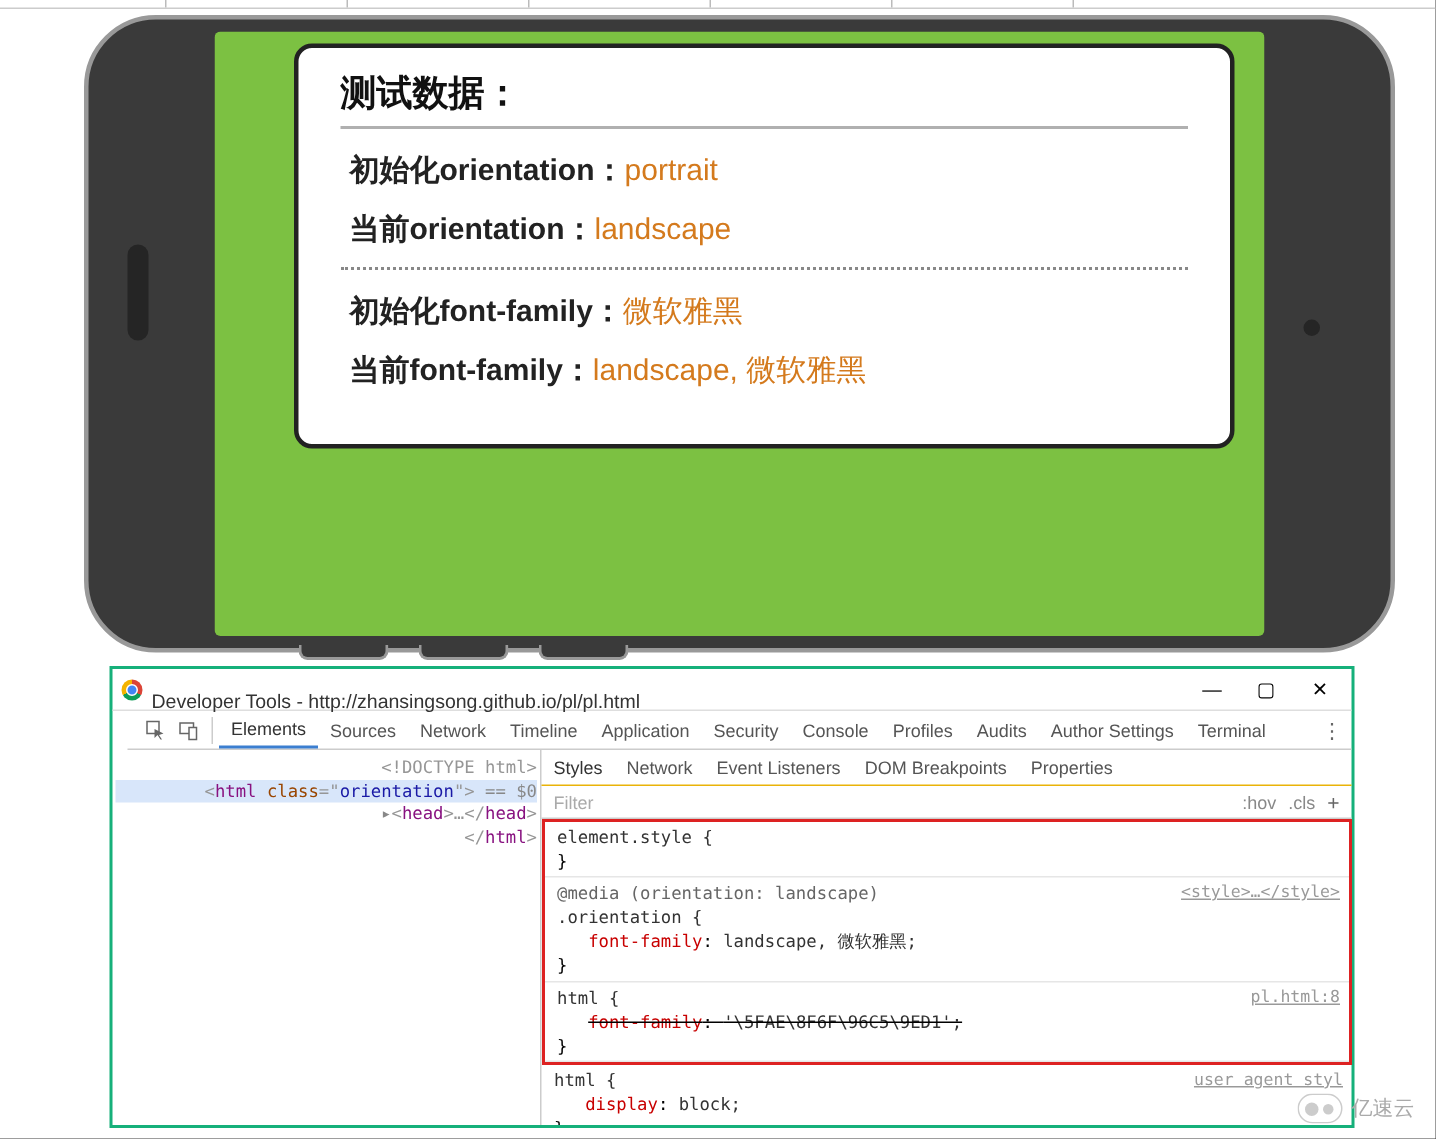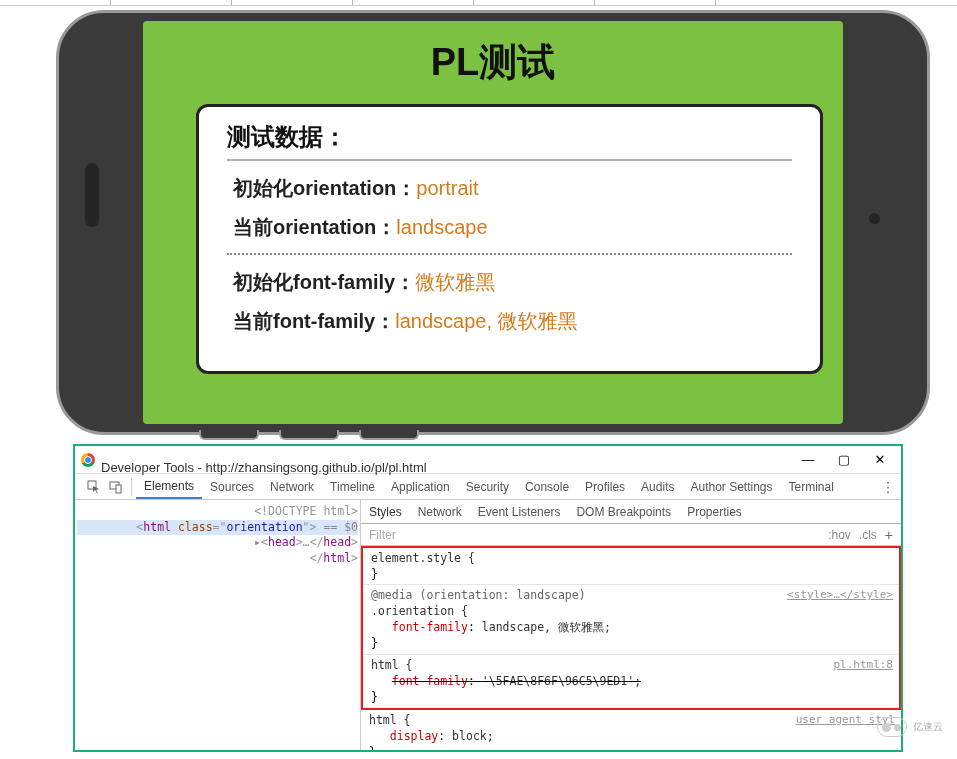--- a/index.html
+++ b/index.html
@@ -36,21 +36,21 @@
 .devtools {
   position: absolute; top: 444px; left: 73px; width: 830px; height: 308px;
   border: 2px solid #16b07a; background: #fff; font-family: "Segoe UI", Arial, sans-serif;
 }
 .dt-titlebar { height: 28px; display: flex; align-items: center; padding: 0 6px; gap: 6px; font-size: 13px; border-bottom: 1px solid #dedede; }
 .dt-chrome-icon { width: 14px; height: 14px; border-radius: 50%; background: conic-gradient(#db4437 0 120deg,#0f9d58 120deg 240deg,#f4b400 240deg 360deg); position: relative; }
 .dt-chrome-icon::after { content:""; position:absolute; inset:3px; background:#4285f4; border-radius:50%; border:1px solid #fff; }
 .dt-titletext { flex: 1; color: #333; margin-top: 16px; }
 .win-btn { width: 30px; height: 20px; display: flex; align-items: center; justify-content: center; cursor: pointer; font-family: Arial; }
 
-.dt-toolbar { height: 26px; display: flex; align-items: center; border-bottom: 1px solid #ccc; font-size: 12px; color: #555; padding-left: 8px; }
+.dt-toolbar { height: 26px; display: flex; align-items: center; border-bottom: 1px solid #ccc; font-size: 12px; color: #555; padding-left: 8px; margin-left: 10px; }
 .dt-tool-icon { width: 22px; height: 20px; display:flex; align-items:center; justify-content:center; cursor:pointer; }
 .dt-tool-sep { width: 1px; height: 18px; background: #ccc; margin: 0 4px; }
 .dt-tab { padding: 4px 8px; cursor: pointer; color: #555; }
 .dt-tab.active { color: #333; border-bottom: 2px solid #3b7ed0; margin-bottom: -1px; }
 .dt-menu-dots { margin-left: auto; margin-right: 6px; cursor:pointer; font-size:14px; color:#666; }
 
 .dt-body { display: flex; height: calc(100% - 54px); }
 .dt-dom { width: 286px; border-right: 1px solid #ccc; padding: 4px 2px; font-family: Menlo, Consolas, monospace; font-size: 11.5px; overflow: hidden; line-height: 1.35; }
 .dom-line { white-space: pre; color: #969696; text-align: right; }
 .dom-line .tg { color: #881280; }
@@ -72,21 +72,21 @@
 .styles-highlight { border: 2px solid #d22; margin: 0; }
 .rule { padding: 2px 8px; border-bottom: 1px solid #e6e6e6; position: relative; line-height: 1.4; }
 .rule .src { position:absolute; right:6px; top:2px; color:#999; font-size:11px; text-decoration: underline; }
 .sel-txt { color: #333; }
 .media { color: #666; }
 .prop { color: #c80000; }
 .propval { color: #333; }
 .strike { text-decoration: line-through; }
 
 
-.watermark { position:absolute; bottom:22px; right:14px; display:flex; align-items:center; gap:6px; font-size:10px; color:#aaa; font-family:Arial;margin-top:19px;}
+.watermark { position:absolute; bottom:10px; right:14px; display:flex; align-items:center; gap:6px; font-size:14px; color:#aaa; font-family:Arial;margin-top:19px;}
 .watermark-icon { width:30px; height:20px; border:1px solid #ccc; border-radius:10px; position:relative; }
 .watermark-icon::before, .watermark-icon::after { content:""; position:absolute; border-radius:50%; background:#ccc; }
 .watermark-icon::before { width:9px; height:9px; left:4px; top:5px; }
 .watermark-icon::after { width:7px; height:7px; right:5px; top:6px; }
 </style>
 </head>
 <body>
 
 <div class="top-sep">
   <div class="top-ticks">
@@ -102,21 +102,20 @@
 <div class="phone-frame">
   <div class="phone-left-bar"></div>
   <div class="phone-right-dot"></div>
   <div class="phone-buttons">
     <div class="phone-btn"></div>
       <div class="phone-btn"></div>
       <div class="phone-btn"></div>
   </div>
   <div class="phone-inner">
     <div class="app-page">
-      <div class="app-title">PL测试</div>
       <div class="card">
         <div class="card-header">测试数据：</div>
         <hr class="divider-solid">
         <div class="row">
           <span>初始化orientation：</span><span class="val">portrait</span>
         </div>
         <div class="row">
           <span>当前orientation：</span><span class="val">landscape</span>
         </div>
         <hr class="divider-dotted">

